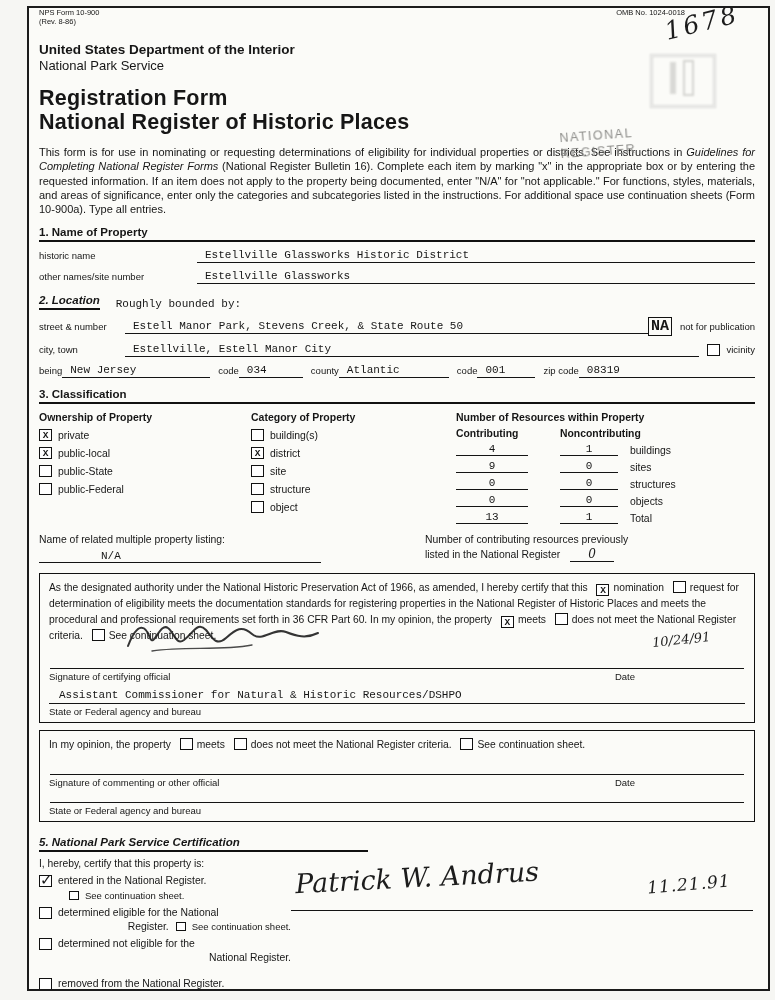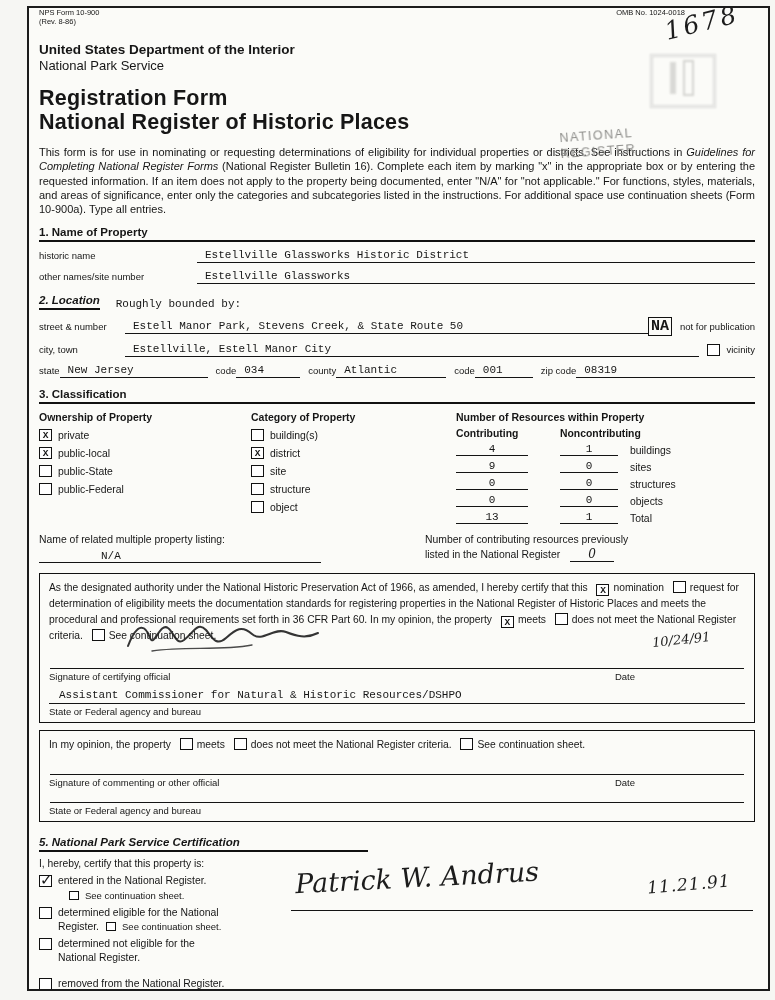--- a/index.html
+++ b/index.html
@@ -55,21 +55,21 @@
   .sig-space { height:26px; border-bottom:1.2px solid #141414; margin:0 1px; }
   .under-labels { display:flex; font-size:9.5px; margin-top:2px; }
   .under-labels .dl { margin-left:auto; margin-right:110px; }
   .official { margin-top:7px; border-bottom:1.2px solid #141414; padding:0 0 2px 10px; }
   .scrawl { position:absolute; left:84px; top:42px; }
   .hand-date { position:absolute; right:44px; top:58px; font-size:13px; transform:rotate(-6deg); }
   .s5-grid { display:flex; margin-top:6px; min-height:178px; }
   .s5-left { width:252px; font-size:10.3px; }
   .s5-intro { font-size:10.3px; }
   .cbrow.sub { margin-left:30px; margin-top:3px; font-size:9.5px; }
-  .cbrow.cont { margin-left:19px; margin-top:2px; }
+  .cbrow.cont { margin-left:19px; margin-top:2px;justify-content:flex-end; }
   .subtxt { font-size:9.5px; }
   .s5-right { flex:1; position:relative; }
   .keeper-sig { position:absolute; left:4px; top:4px; font-size:27px; transform:rotate(-3deg); white-space:nowrap; }
   .keeper-date { position:absolute; right:24px; top:16px; font-size:17px; transform:rotate(-5deg); letter-spacing:1px; }
   .kline { position:absolute; left:0; right:2px; border-bottom:1.2px solid #141414; }
 </style>
 </head>
 <body>
 
 <div class="page">
@@ -128,21 +128,21 @@
       <span class="nabox typed">NA</span>
       <span class="flabel">not for publication</span>
     </div>
     <div class="frow">
       <span class="flabel" style="width:86px">city, town</span>
       <span class="fval typed grow">Estellville, Estell Manor City</span>
       <span class="cb" style="margin-left:8px"></span>
       <span class="flabel" style="margin-left:0">vicinity</span>
     </div>
     <div class="frow">
-      <span class="flabel">state</span>
+      <span class="flabel">being</span>
       <span class="fval typed" style="width:148px">New Jersey</span>
       <span class="flabel">code</span>
       <span class="fval typed" style="width:64px">034</span>
       <span class="flabel">county</span>
       <span class="fval typed" style="width:110px">Atlantic</span>
       <span class="flabel">code</span>
       <span class="fval typed" style="width:58px">001</span>
       <span class="flabel">zip code</span>
       <span class="fval typed grow">08319</span>
     </div>

